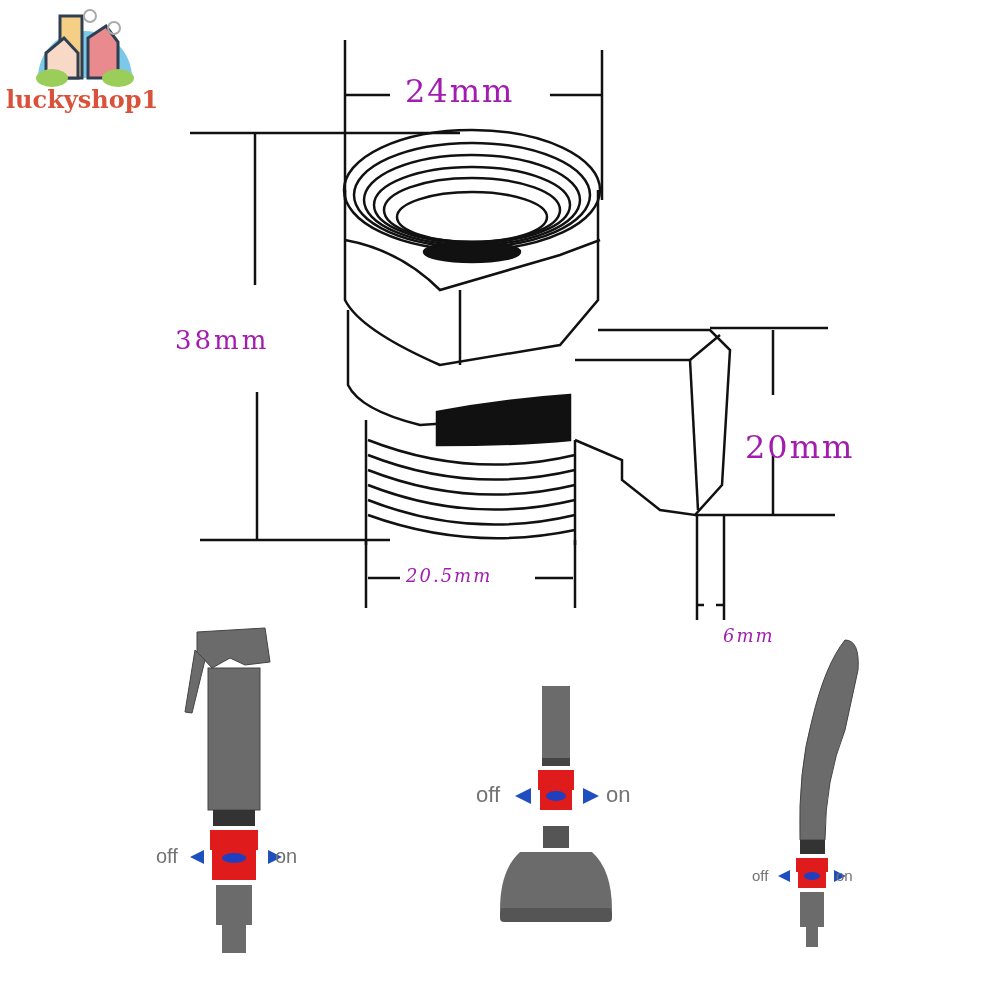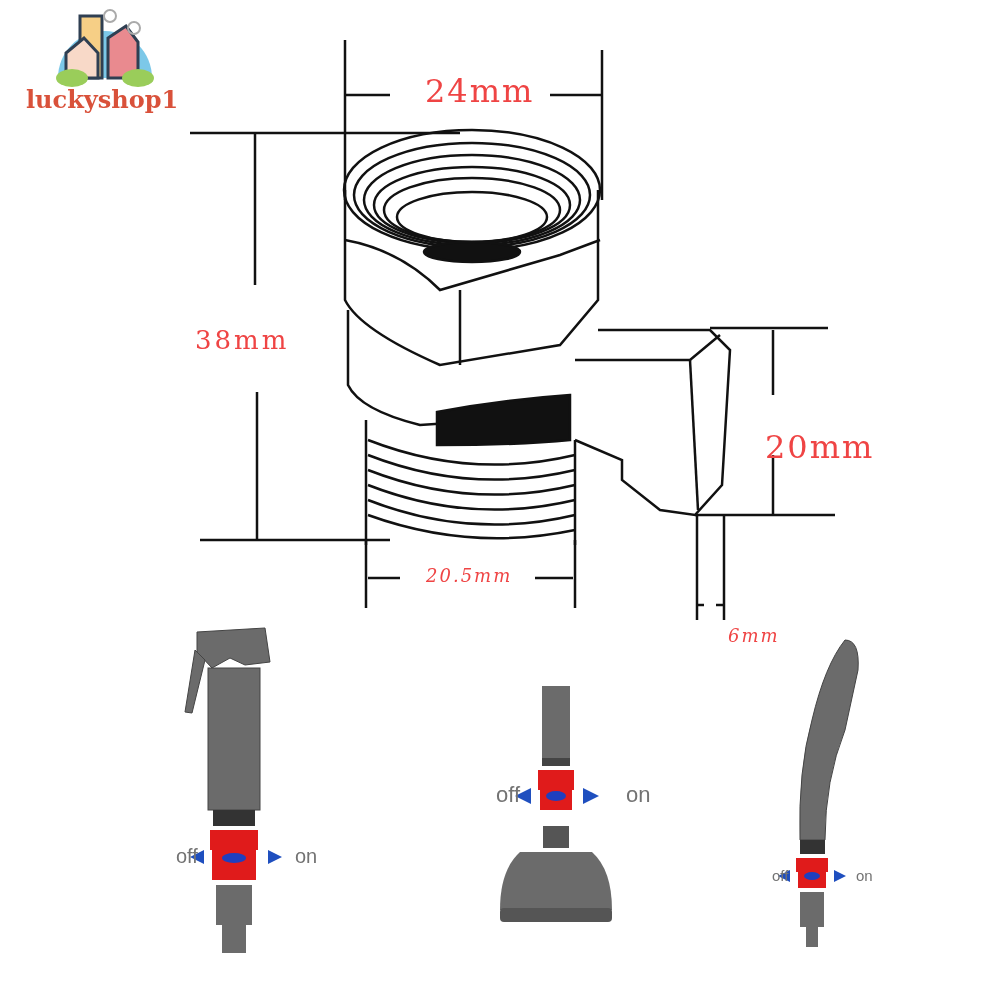--- a/index.html
+++ b/index.html
@@ -1,18 +1,18 @@
 <!DOCTYPE html>
 <html><head>
 <meta charset="utf-8">
 <style>
   html, body { margin:0; padding:0; background:#ffffff; }
   body { width:1001px; height:1001px; position:relative; overflow:hidden; font-family:"DejaVu Serif", serif; }
-  .abs { position:absolute;margin-left:20px; }
-  .dim { font-family:"DejaVu Serif", serif; color:#ef4444; white-space:nowrap; }
+  .abs { position:absolute; }
+  .dim { font-family:"DejaVu Serif", serif; color:#a21caf; white-space:nowrap; }
   .dim-lg { font-size:26px; letter-spacing:3px; }
   .dim-md { font-size:32px; letter-spacing:2px; }
   .dim-sm { font-size:18px; letter-spacing:2px;font-style:italic; }
   .brand { font-family:"DejaVu Serif", serif; font-weight:bold; color:#d9513a; font-size:24px; }
   .lbl { font-family:"Liberation Sans", sans-serif; color:#737373; white-space:nowrap; }
   svg { position:absolute; left:0; top:0; }
 </style>
 </head>
 <body>
 
@@ -83,21 +83,21 @@
   <line x1="697" y1="515" x2="697" y2="620"></line>
   <line x1="724" y1="515" x2="724" y2="620"></line>
   <line x1="697" y1="605" x2="704" y2="605"></line>
   <line x1="716" y1="605" x2="724" y2="605"></line>
 </svg>
 
 <div class="abs dim dim-md" style="left:405px;top:72px;">24mm</div>
 <div class="abs dim dim-lg" style="left:175px;top:325px;">38mm</div>
 <div class="abs dim dim-md" style="left:745px;top:428px;">20mm</div>
 <div class="abs dim dim-sm" style="left:406px;top:565px;">20.5mm</div>
-<div class="abs dim dim-sm" style="left:708px;top:625px;text-align:center;">6mm</div>
+<div class="abs dim dim-sm" style="left:723px;top:625px;text-align:center;">6mm</div>
 
 <svg width="1001" height="1001" viewBox="0 0 1001 1001" style="pointer-events:none;">
   <path d="M197 632 L265 628 L270 662 L245 665 L230 658 L212 668 L197 652 Z" fill="#6b6b6b" stroke="#444"></path>
   <path d="M195 650 L185 712 L192 713 L205 660 Z" fill="#6b6b6b" stroke="#444"></path>
   <rect x="208" y="668" width="52" height="142" fill="#6b6b6b" stroke="#444"></rect>
   <rect x="213" y="810" width="42" height="16" fill="#333"></rect>
   <rect x="210" y="830" width="48" height="20" fill="#e01b1b"></rect>
   <rect x="212" y="850" width="44" height="30" fill="#e01b1b"></rect>
   <ellipse cx="234" cy="858" rx="12" ry="5" fill="#1f3fbf"></ellipse>
   <rect x="216" y="885" width="36" height="40" fill="#6b6b6b"></rect>

